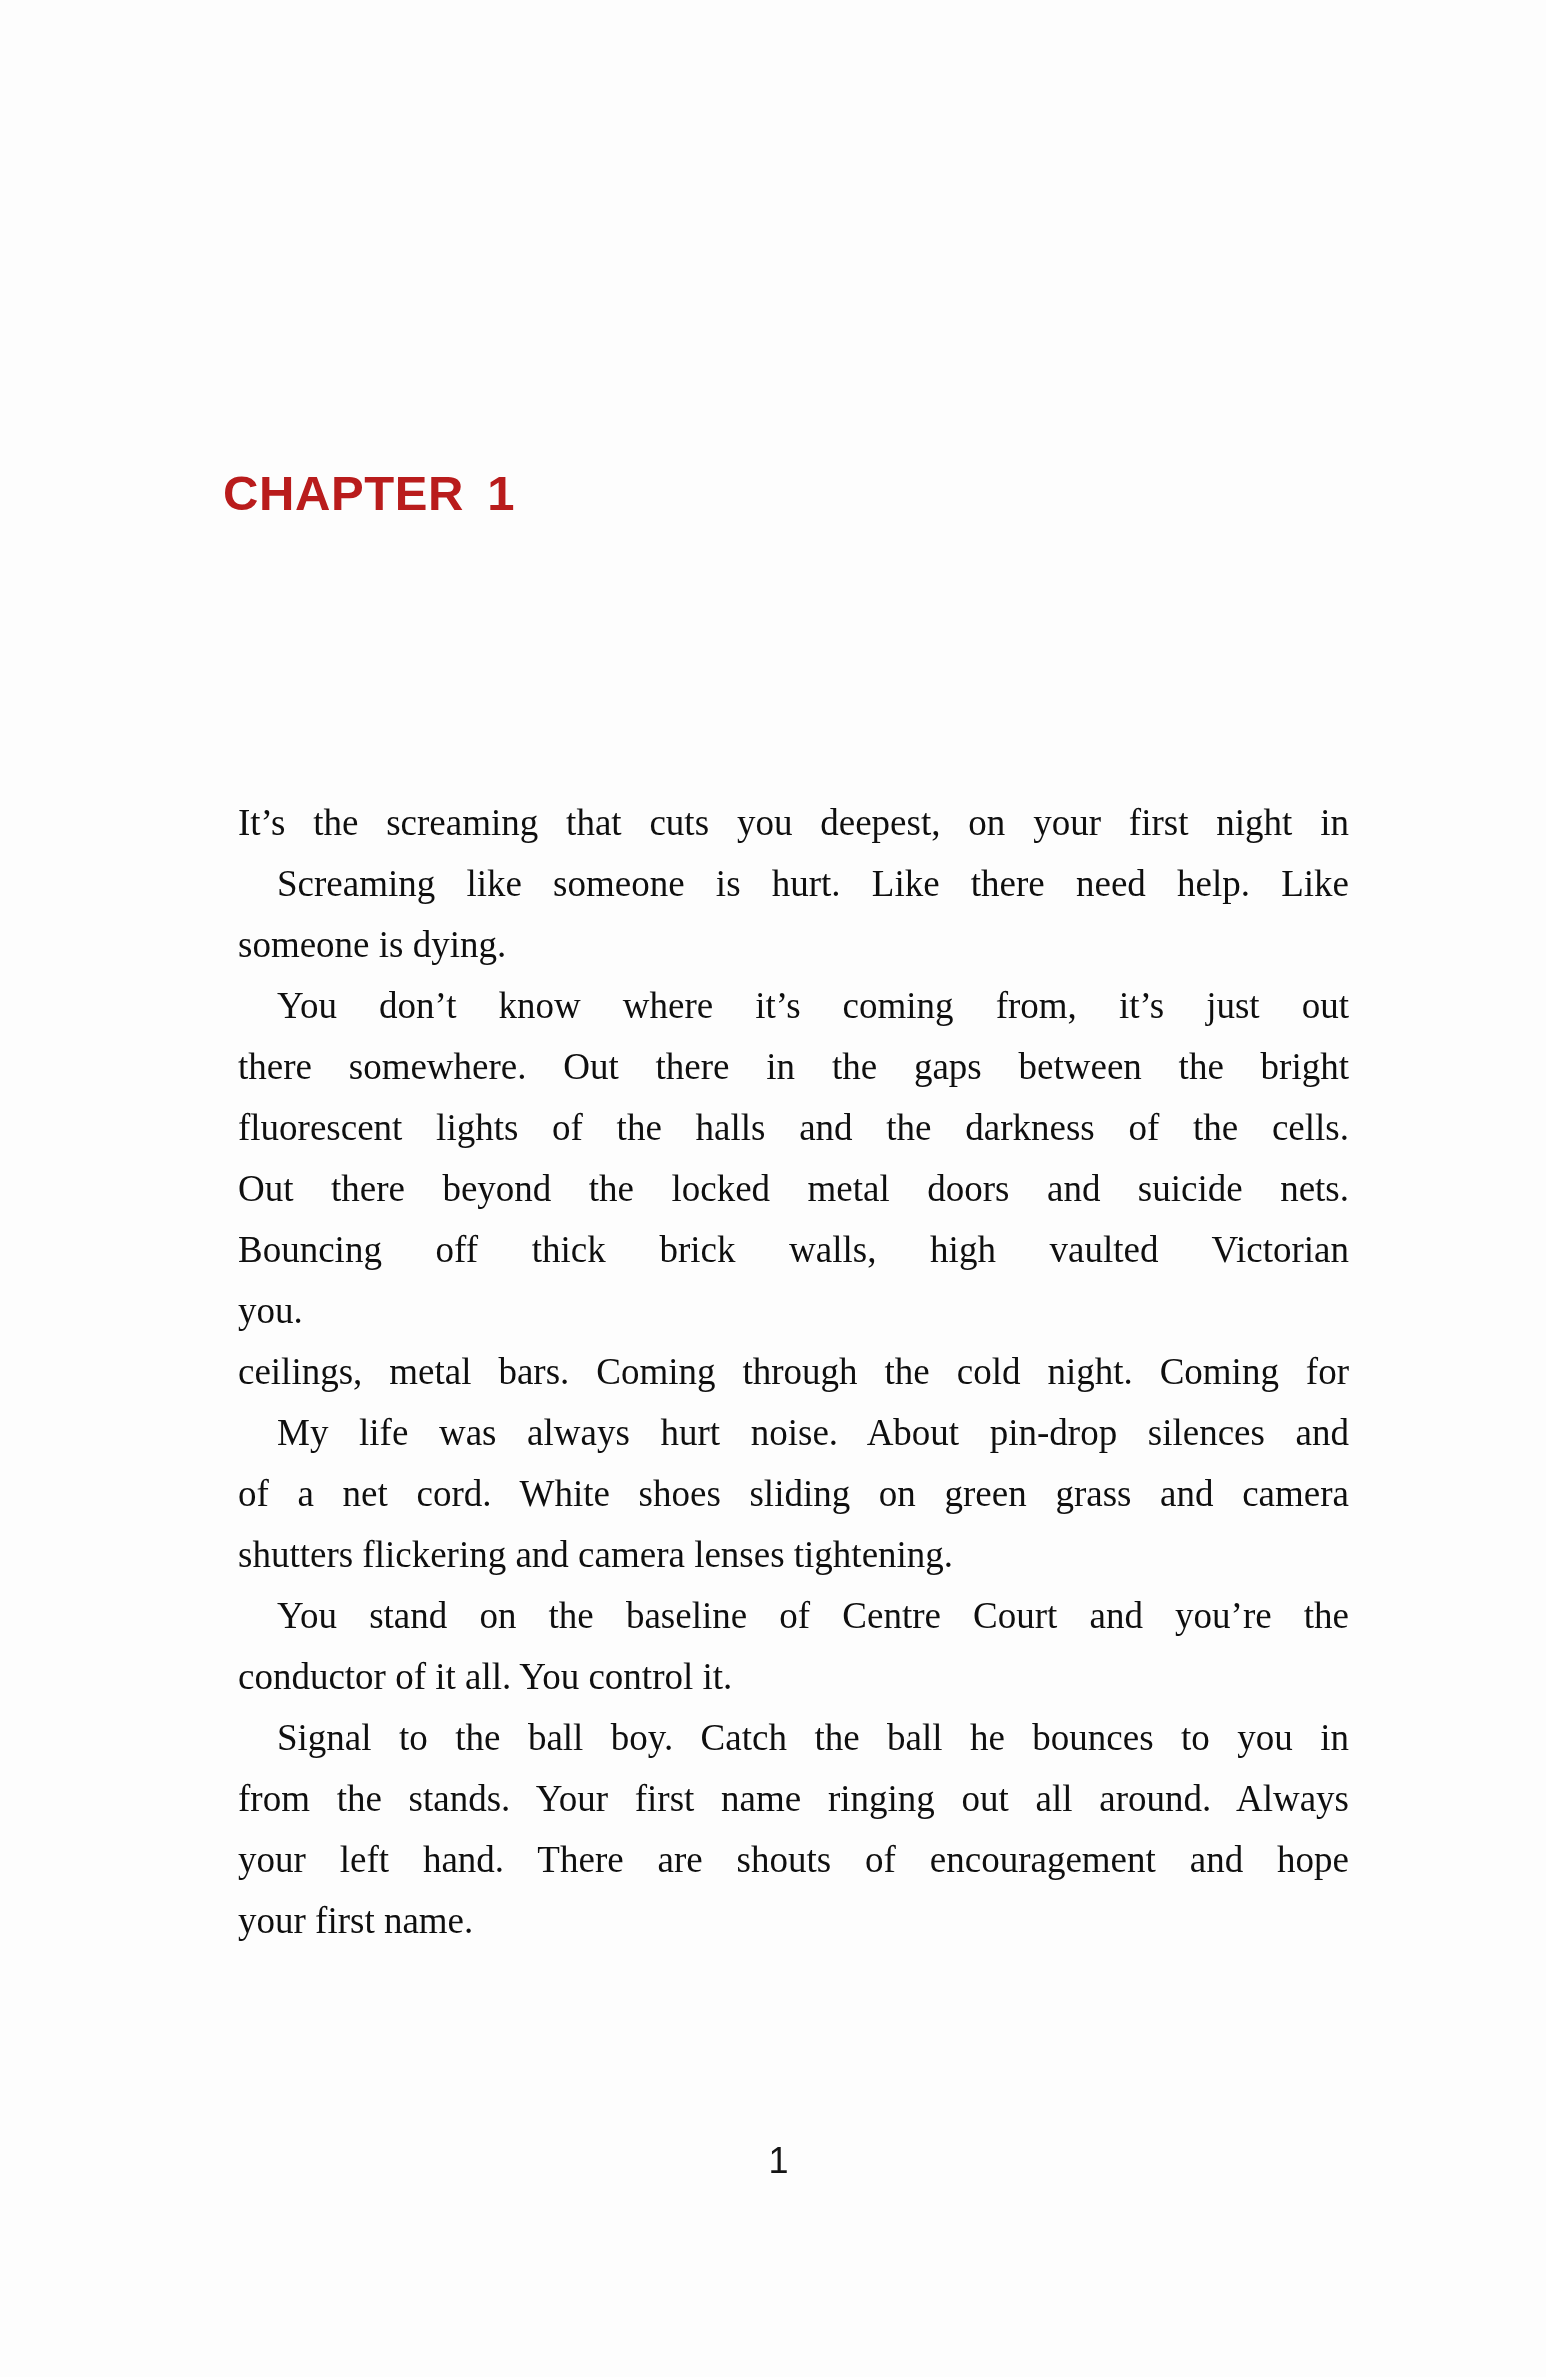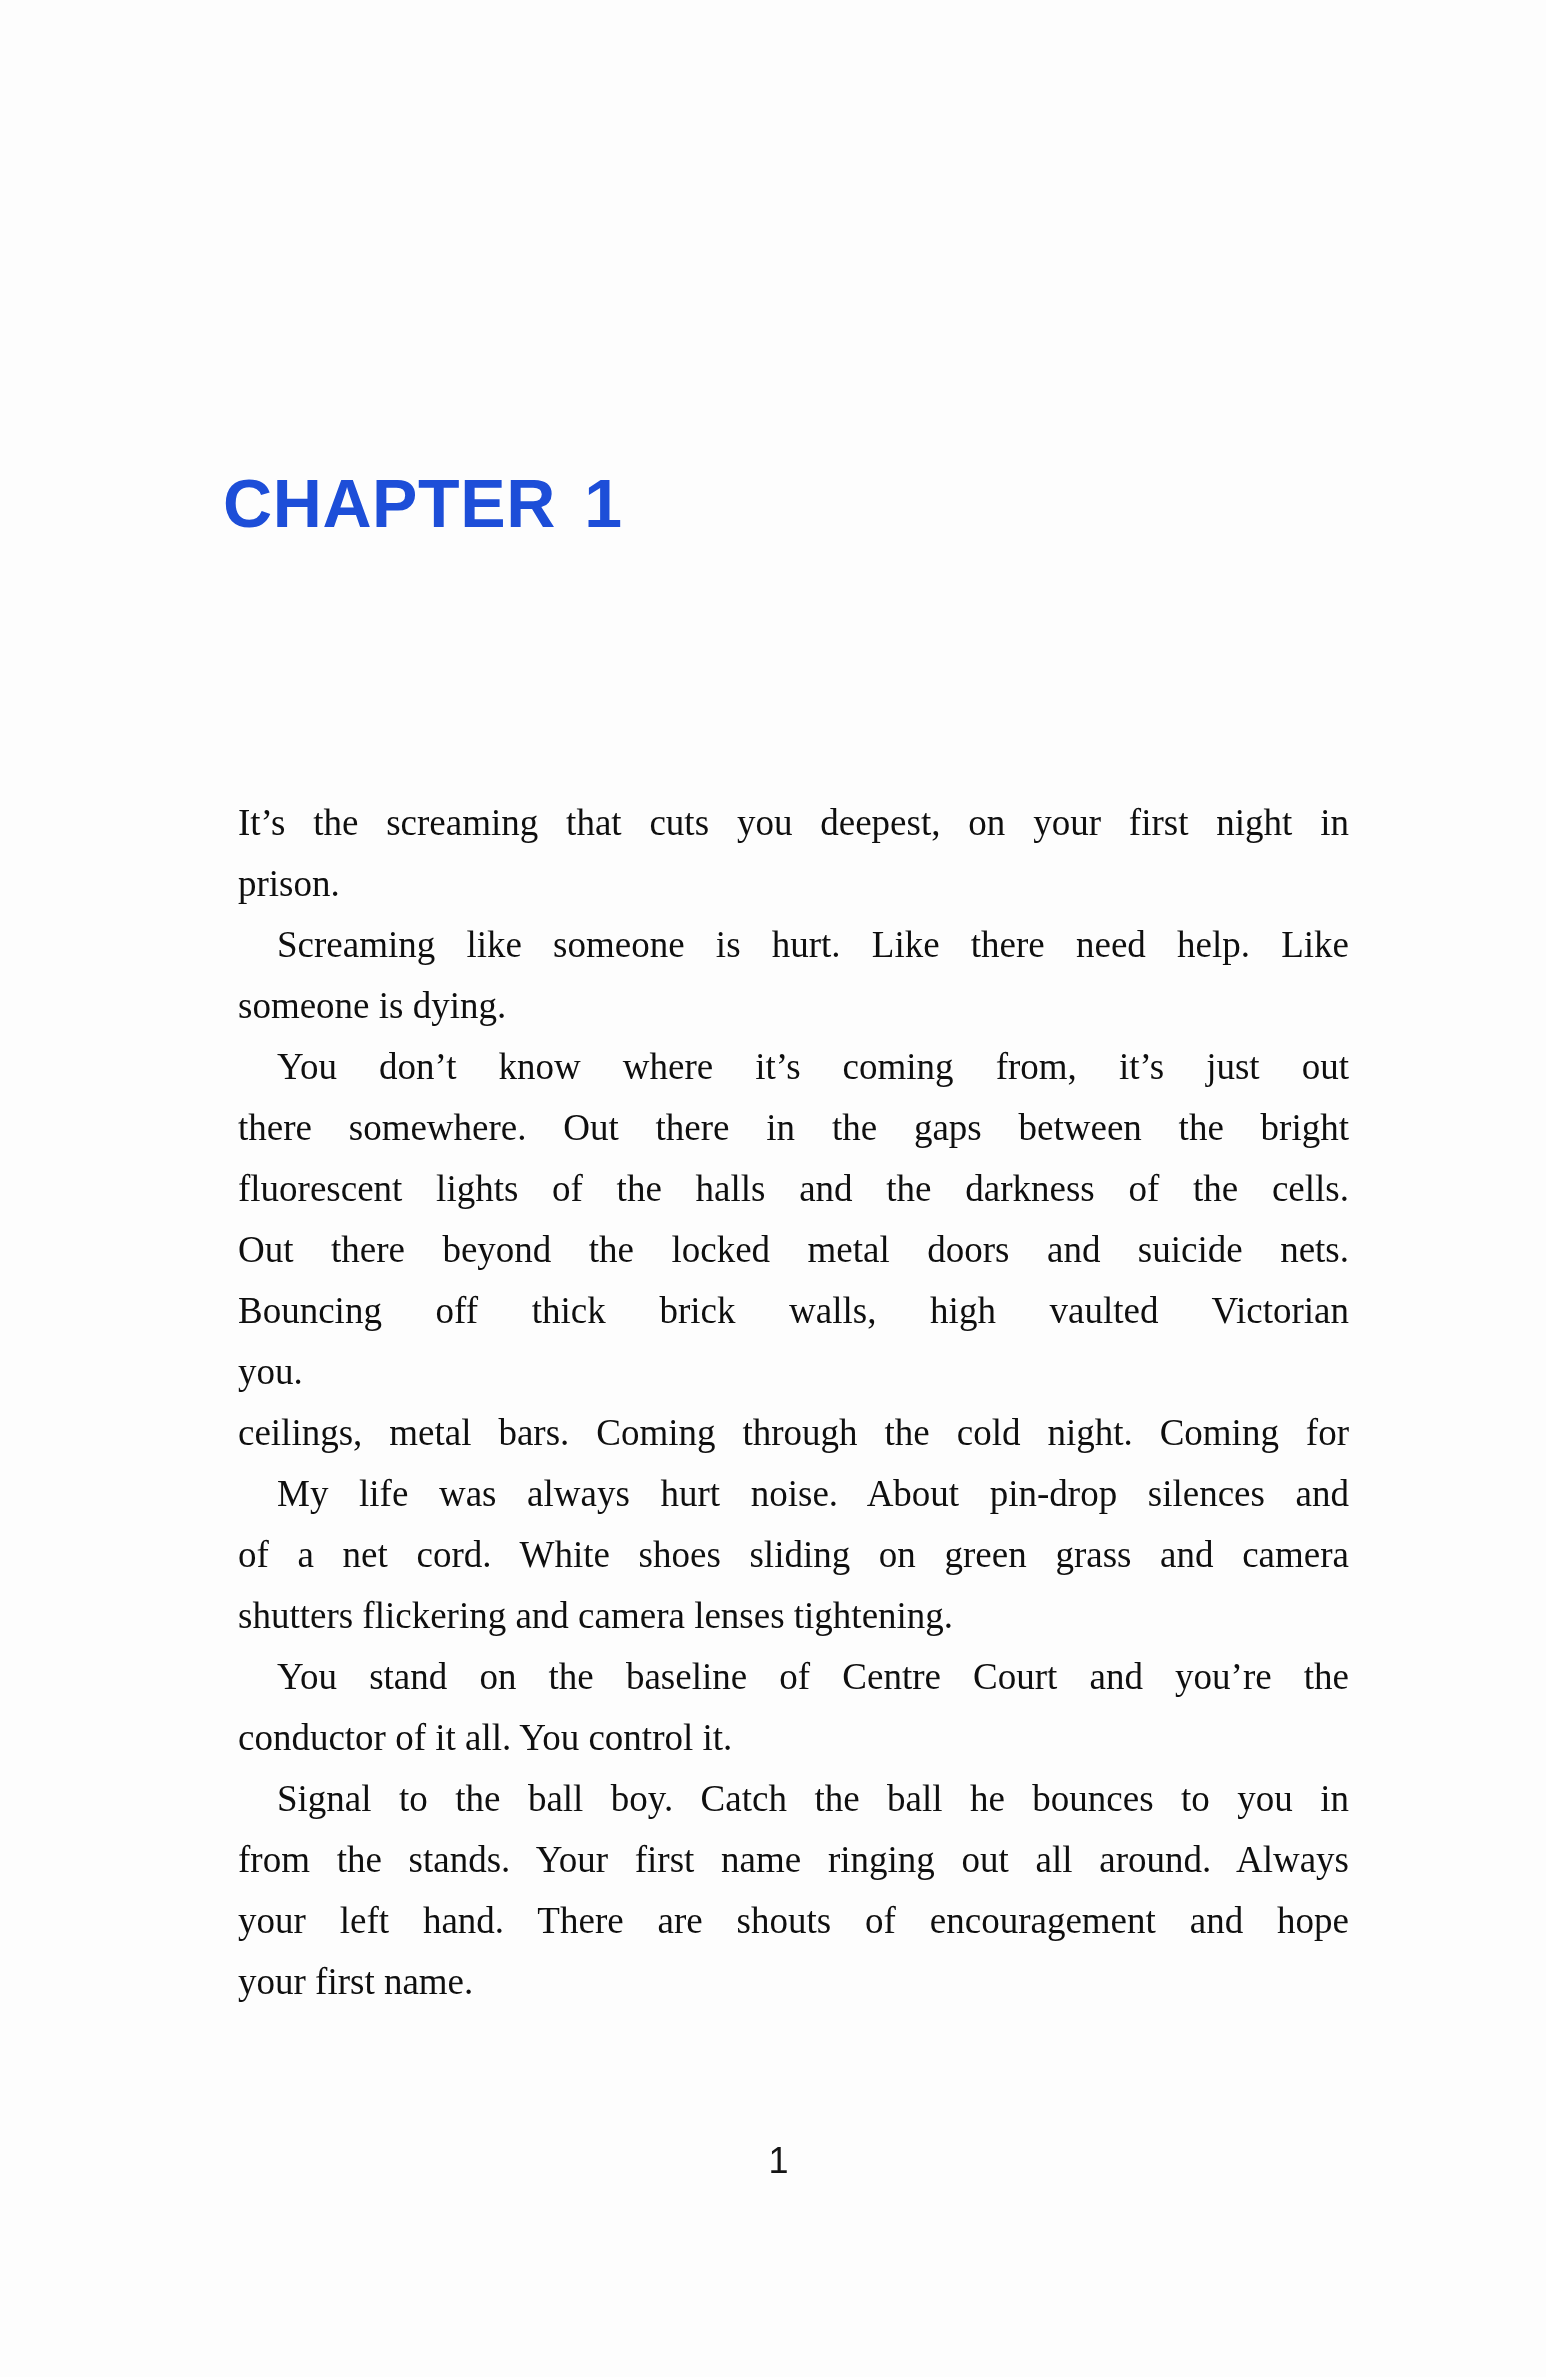--- a/index.html
+++ b/index.html
@@ -17,25 +17,25 @@
     font-family: "Liberation Serif", serif;
     overflow: hidden;
   }
   .chapter-heading {
     position: absolute;
     left: 223px;
     top: 469px;
     margin: 0;
     font-family: "Liberation Sans", sans-serif;
     font-weight: bold;
-    font-size: 68px;
+    font-size: 49px;
     line-height: 1;
     letter-spacing: 0.6px;
     word-spacing: 9px;
-    color: #1d4ed8;
+    color: #b91c1c;
   }
   .body-text {
     position: absolute;
     left: 238px;
     top: 792px;
     width: 1111px;
     font-size: 37px;
     line-height: 61px;
   }
   .paragraph {
@@ -68,21 +68,20 @@
 </style>
 </head>
 <body>
 
 <div class="page">
   <h1 class="chapter-heading">CHAPTER 1</h1>
 
   <div class="body-text">
       <div class="paragraph">
         <div class="line">It’s the screaming that cuts you deepest, on your first night in</div>
-        <div class="line par-end">prison.</div>
       </div>
       <div class="paragraph">
         <div class="line indent">Screaming like someone is hurt. Like there need help. Like</div>
         <div class="line par-end">someone is dying.</div>
       </div>
       <div class="paragraph">
         <div class="line indent">You don’t know where it’s coming from, it’s just out</div>
         <div class="line">there somewhere. Out there in the gaps between the bright</div>
         <div class="line">fluorescent lights of the halls and the darkness of the cells.</div>
         <div class="line">Out there beyond the locked metal doors and suicide nets.</div>

